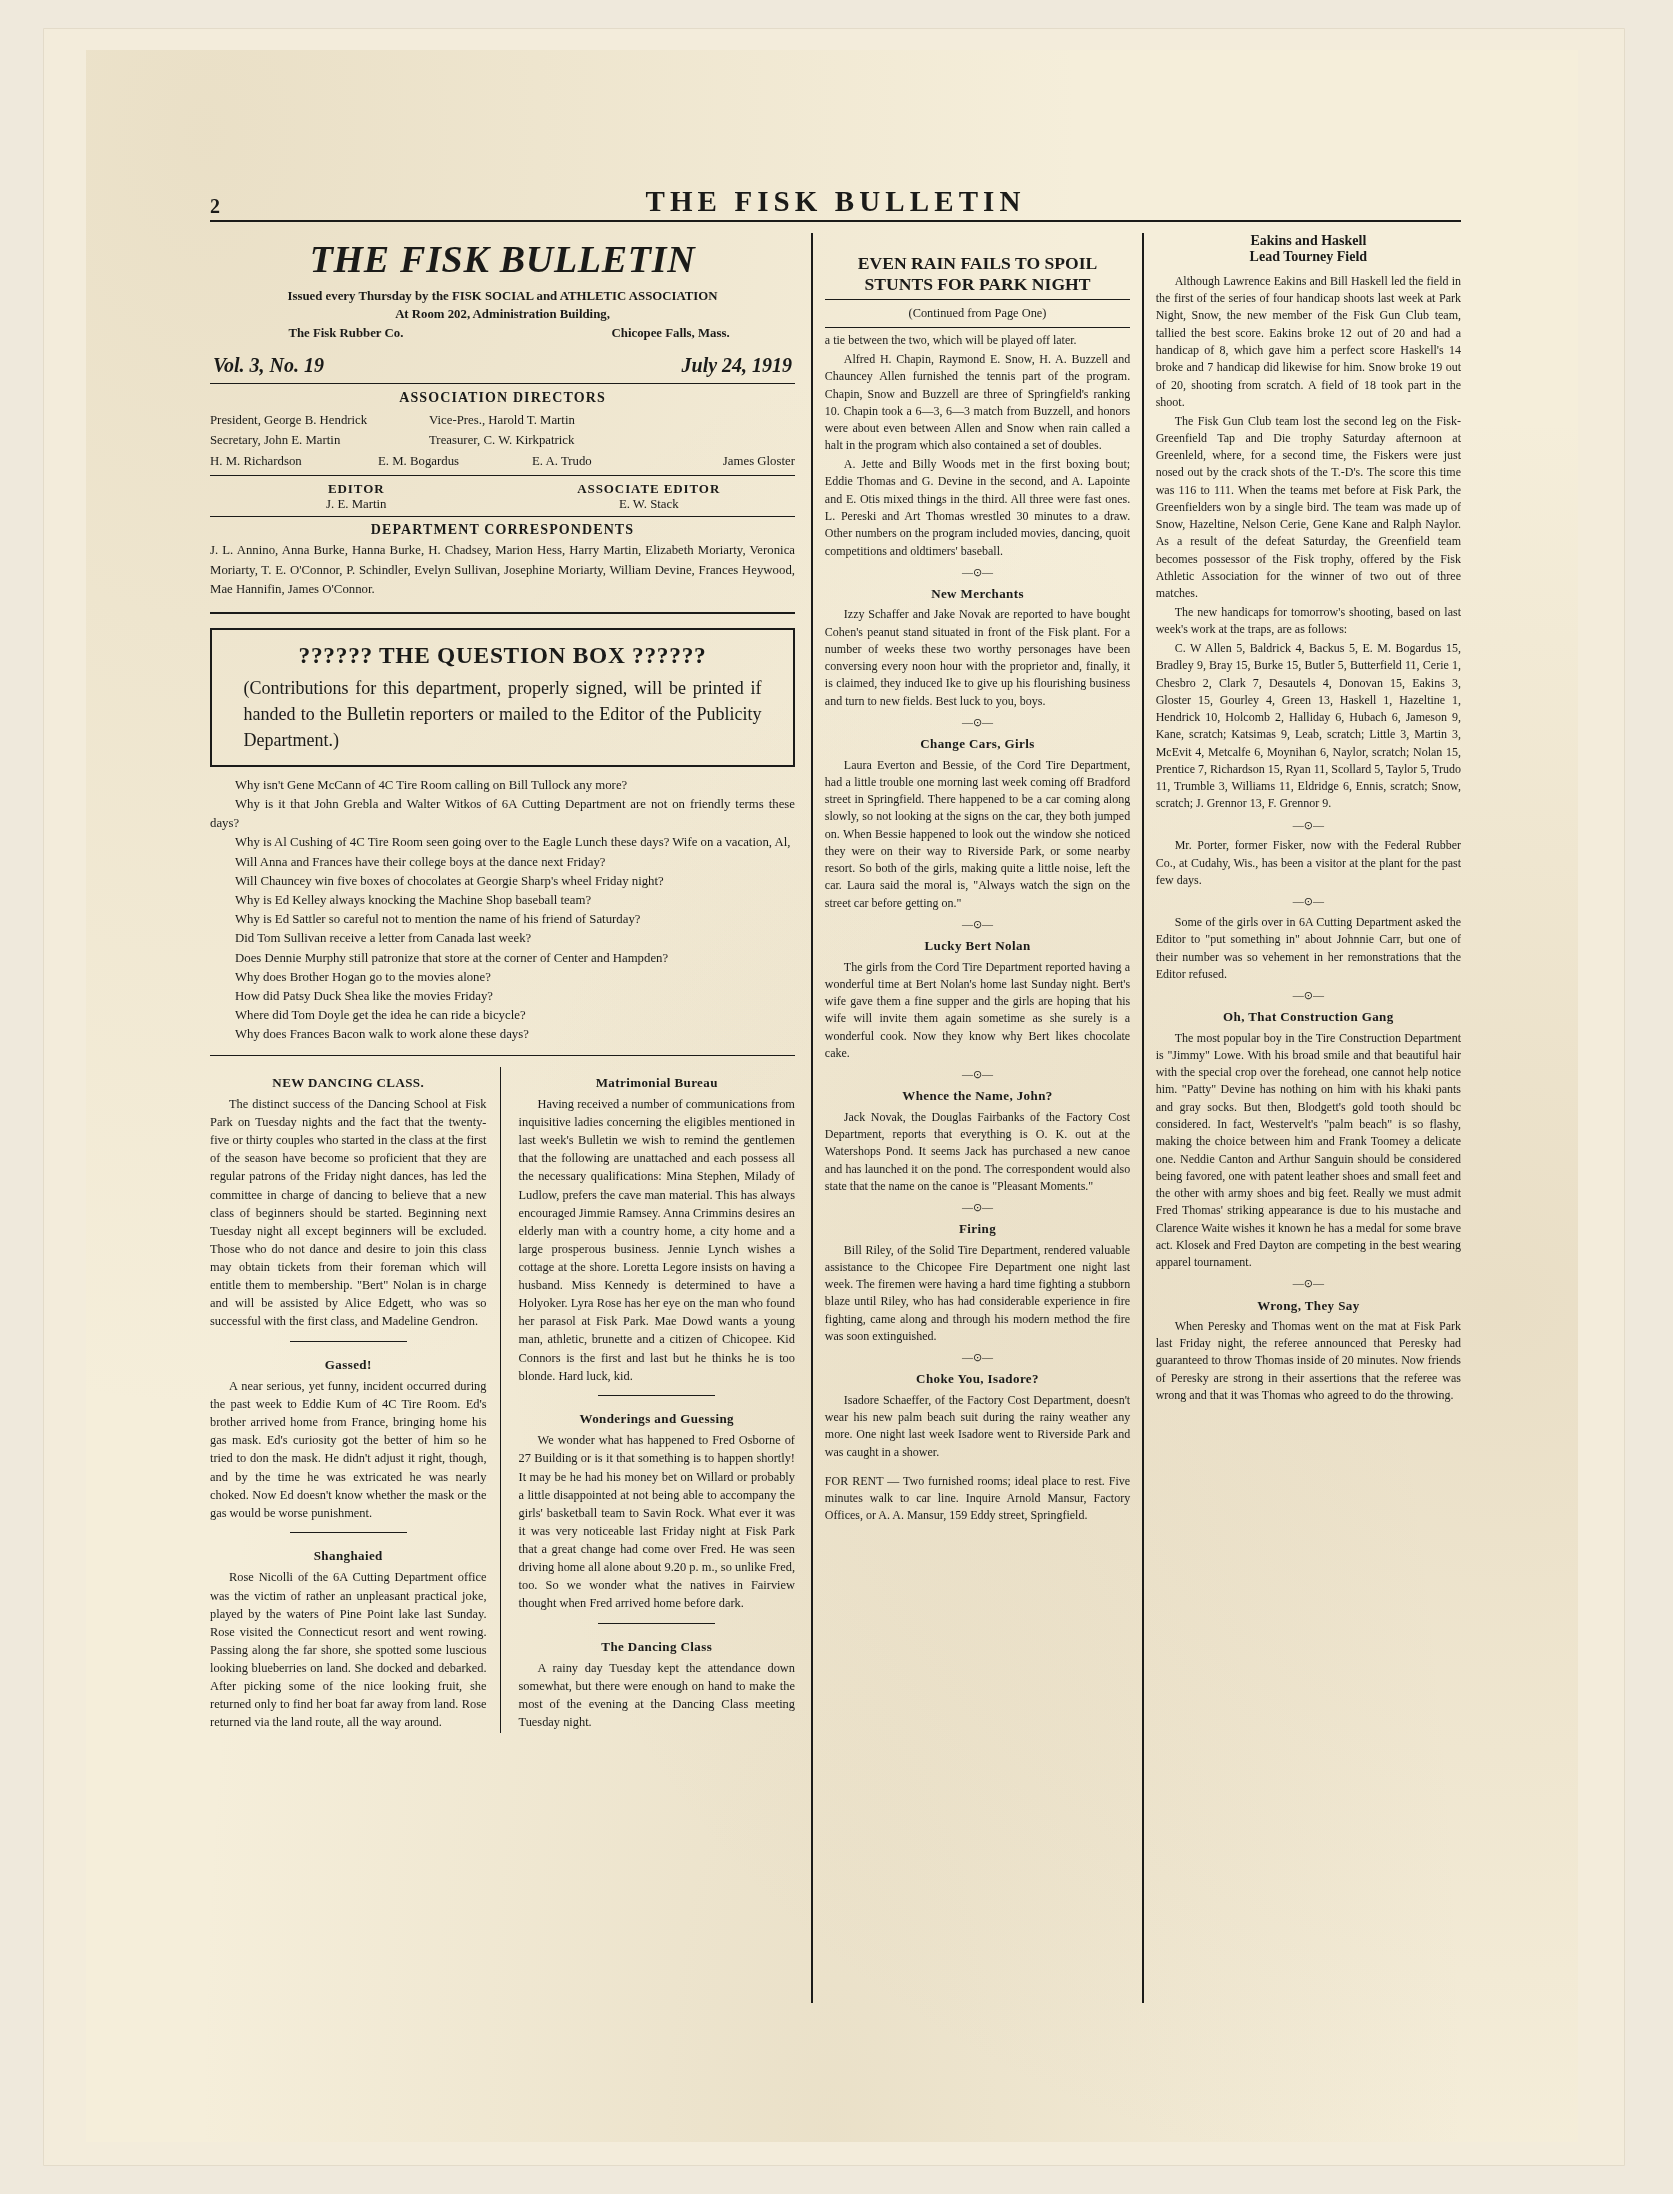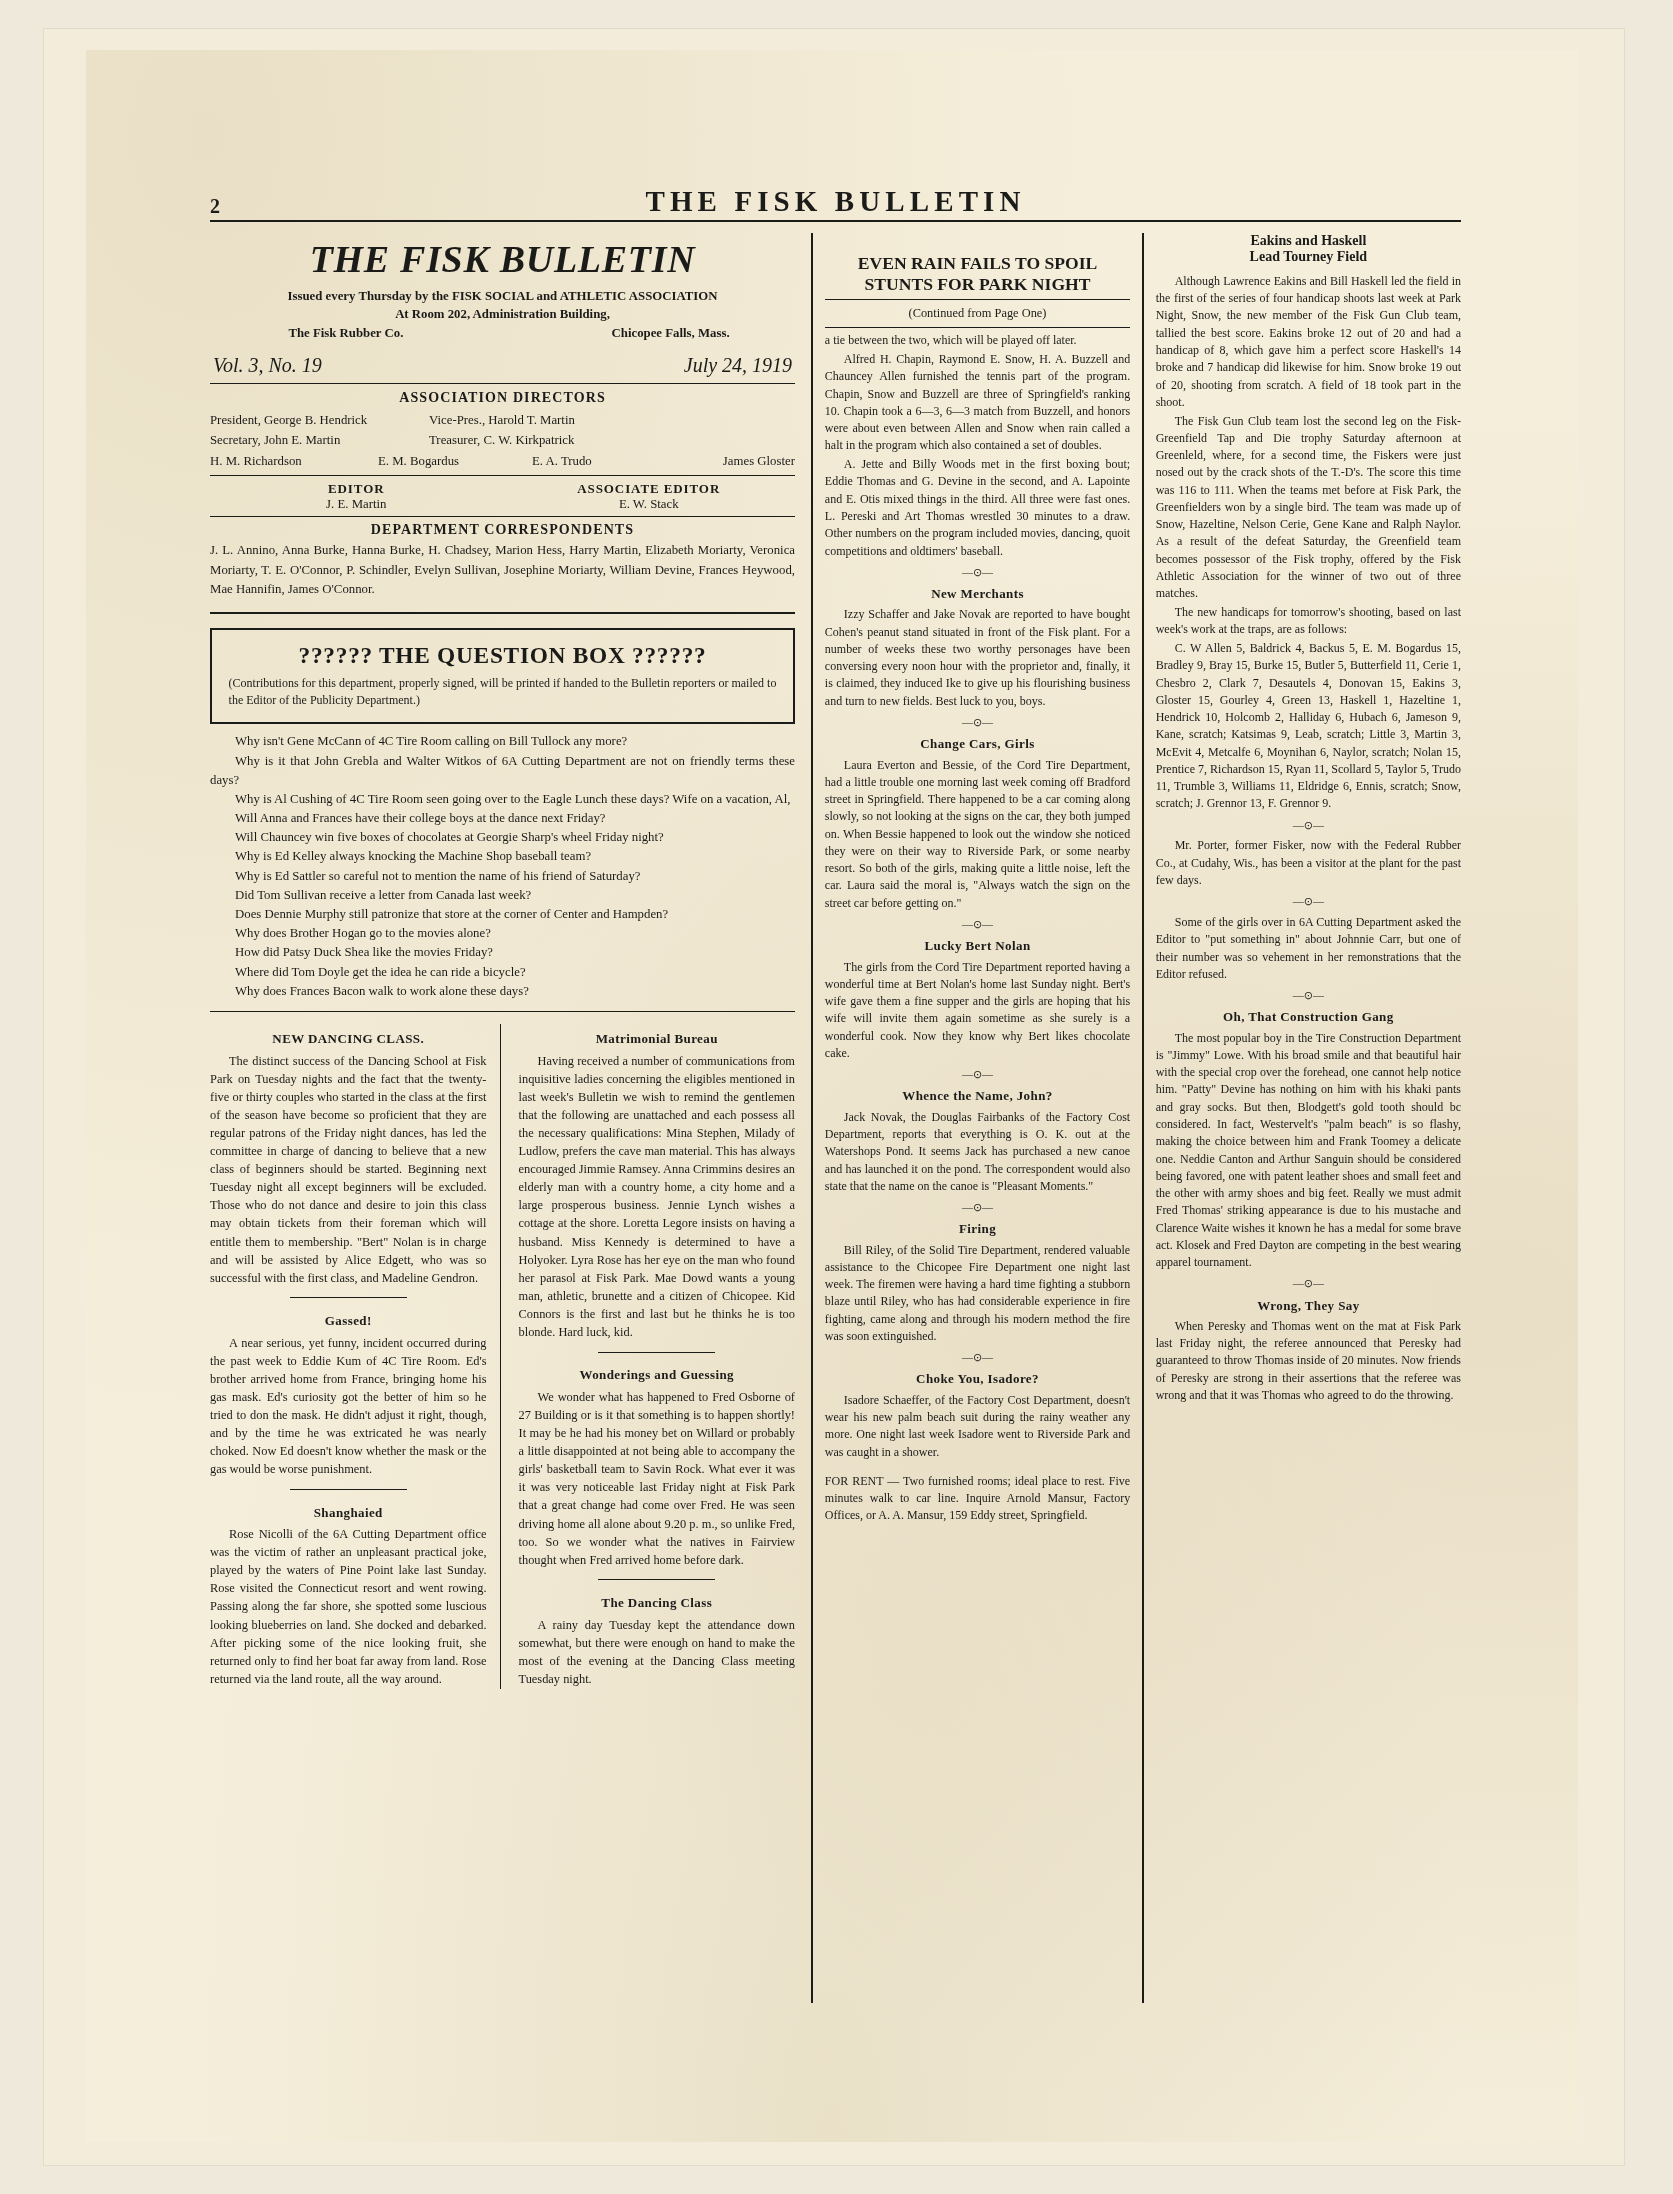--- a/index.html
+++ b/index.html
@@ -56,21 +56,21 @@
     margin:4.4px 0 5.9px 0;
     font-size:38px;font-style:italic;font-weight:bold;
     letter-spacing:0.7px;
   }
   .issued{
     font-size:12.8px;font-weight:bold;line-height:1.45;
   }
   .volline{
     display:flex;justify-content:space-between;align-items:baseline;
     margin:11.7px 2.9px 2.9px 2.9px;
-    font-size:20px;font-style:italic;font-weight:normal;
+    font-size:20px;font-style:italic;font-weight:bold;
   }
   .rule-h{border-top:1.5px solid #1b1b19;margin:5.9px 0;}
   .rule-h-thin{border-top:0.7px solid #1b1b19;margin:4.4px 0;}
 
   .sec-title{
     text-align:center;font-weight:bold;font-size:14px;
     letter-spacing:1.1px;margin:4.4px 0 3.7px 0;
   }
   .dir-grid{font-size:12.8px;line-height:1.6;}
   .dir-row{display:flex;}
@@ -91,22 +91,22 @@
   .qbox{
     border:2.2px solid #1b1b19;
     padding:10.2px 14.6px 11.7px 14.6px;
     margin:14.6px 0 8.8px 0;
   }
   .qbox h2{
     margin:1.5px 0 5.9px 0;text-align:center;
     font-size:23.4px;font-weight:bold;letter-spacing:0.7px;
   }
   .qbox .note{
-    font-size:12px;line-height:1.45;text-align:justify;
-    margin:0 2px;
+    font-size:18px;line-height:1.45;text-align:justify;
+    margin:0 17px;
   }
   .qlist{font-size:12.8px;line-height:1.5;text-align:justify;margin-top:7.3px;}
   .qlist p{margin:0;text-indent:25px;}
 
   .twocol{display:flex;margin-top:11.7px;}
   .tcL{width:285px;padding-right:13px;}
   .tcR{width:285px;padding-left:18px;border-left:0.7px solid #1b1b19;}
 
   h3.head{
     text-align:center;font-weight:bold;font-size:13px;

